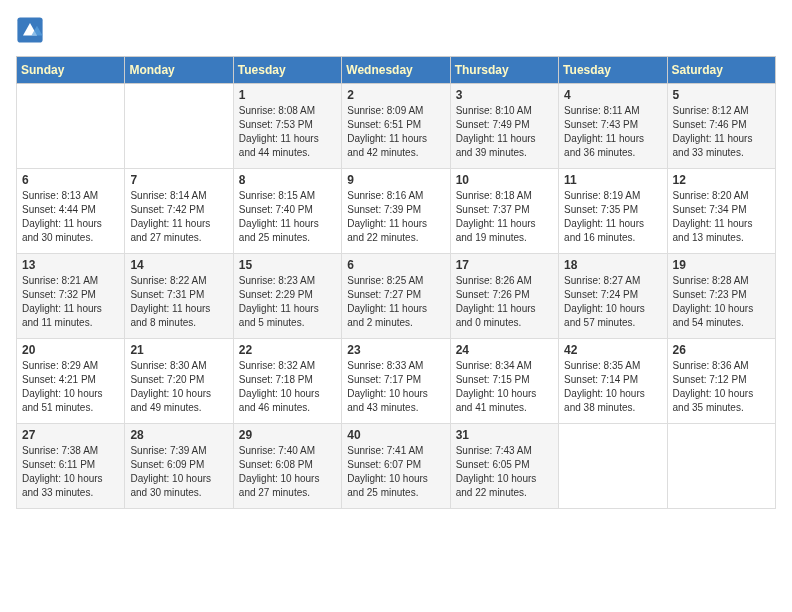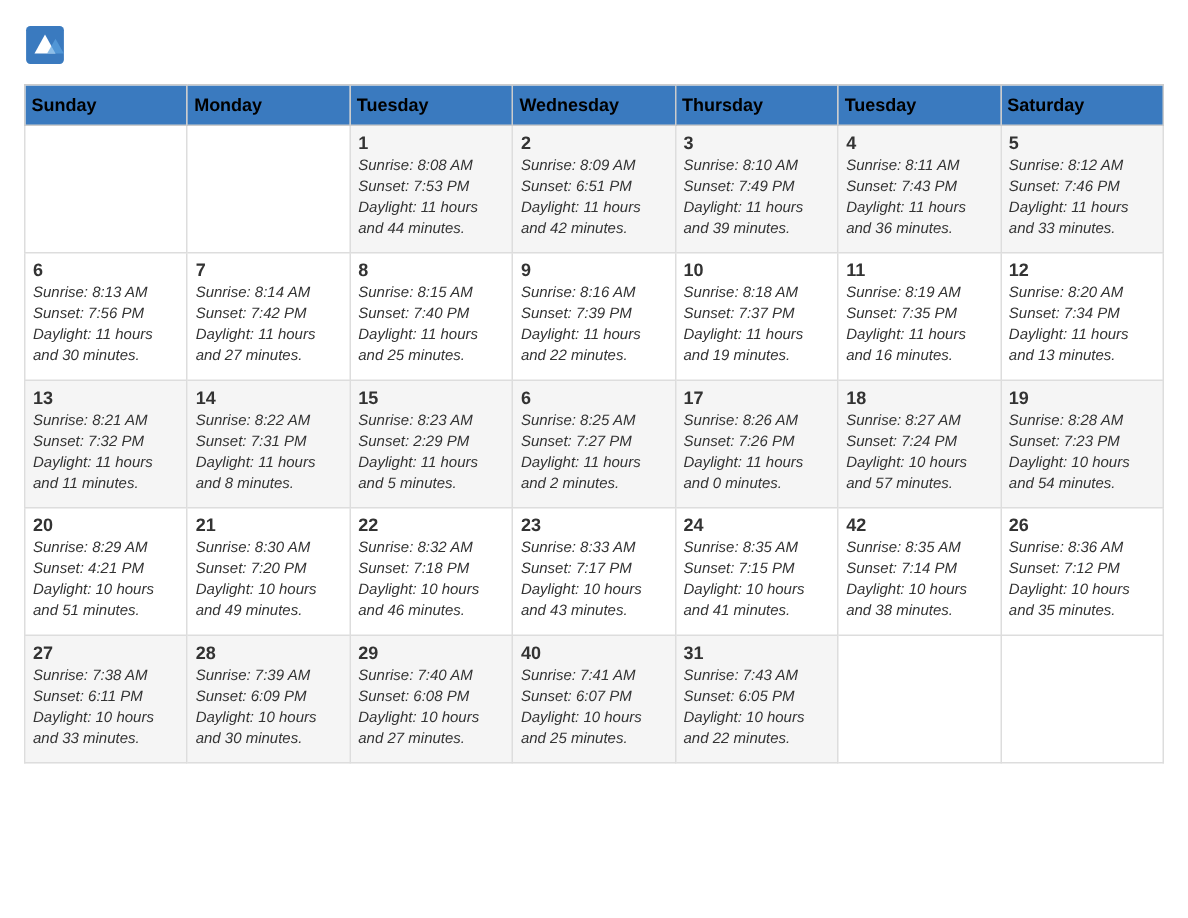--- a/index.html
+++ b/index.html
@@ -46,21 +46,21 @@
       font-size: 15px;
       color: #555;
     }
     table {
       width: 100%;
       border-collapse: collapse;
       table-layout: fixed;
     }
     thead tr th {
       background-color: #3a7abf;
-      color: #000000;
+      color: #fef9c3;
       font-size: 12px;
       font-weight: bold;
       padding: 6px 4px;
       text-align: left;
       border: 1px solid #ccc;
     }
     tbody tr td {
       vertical-align: top;
       border: 1px solid #ddd;
       padding: 4px 5px;
@@ -74,21 +74,20 @@
     }
     .day-number {
       font-size: 12px;
       font-weight: bold;
       display: block;
       margin-bottom: 2px;
     }
     .cell-content {
       font-size: 10px;
       line-height: 1.4;
-      font-style: italic;
     }
     .empty-cell {
       background: #fff !important;
     }
   </style>
 </head>
 <body>
 
 <div class="header">
   <div class="logo">
@@ -154,21 +153,21 @@
           <span class="day-number">5</span>
           <div class="cell-content">Sunrise: 8:12 AM
 Sunset: 7:46 PM
 Daylight: 11 hours and 33 minutes.</div>
         </td>
       </tr>
       <tr>
         <td>
           <span class="day-number">6</span>
           <div class="cell-content">Sunrise: 8:13 AM
-Sunset: 7:56 PM
+Sunset: 4:44 PM
 Daylight: 11 hours and 30 minutes.</div>
         </td>
         <td>
           <span class="day-number">7</span>
           <div class="cell-content">Sunrise: 8:14 AM
 Sunset: 7:42 PM
 Daylight: 11 hours and 27 minutes.</div>
         </td>
         <td>
           <span class="day-number">8</span>
@@ -265,21 +264,21 @@
 Daylight: 10 hours and 46 minutes.</div>
         </td>
         <td>
           <span class="day-number">23</span>
           <div class="cell-content">Sunrise: 8:33 AM
 Sunset: 7:17 PM
 Daylight: 10 hours and 43 minutes.</div>
         </td>
         <td>
           <span class="day-number">24</span>
-          <div class="cell-content">Sunrise: 8:35 AM
+          <div class="cell-content">Sunrise: 8:34 AM
 Sunset: 7:15 PM
 Daylight: 10 hours and 41 minutes.</div>
         </td>
         <td>
           <span class="day-number">42</span>
           <div class="cell-content">Sunrise: 8:35 AM
 Sunset: 7:14 PM
 Daylight: 10 hours and 38 minutes.</div>
         </td>
         <td>

